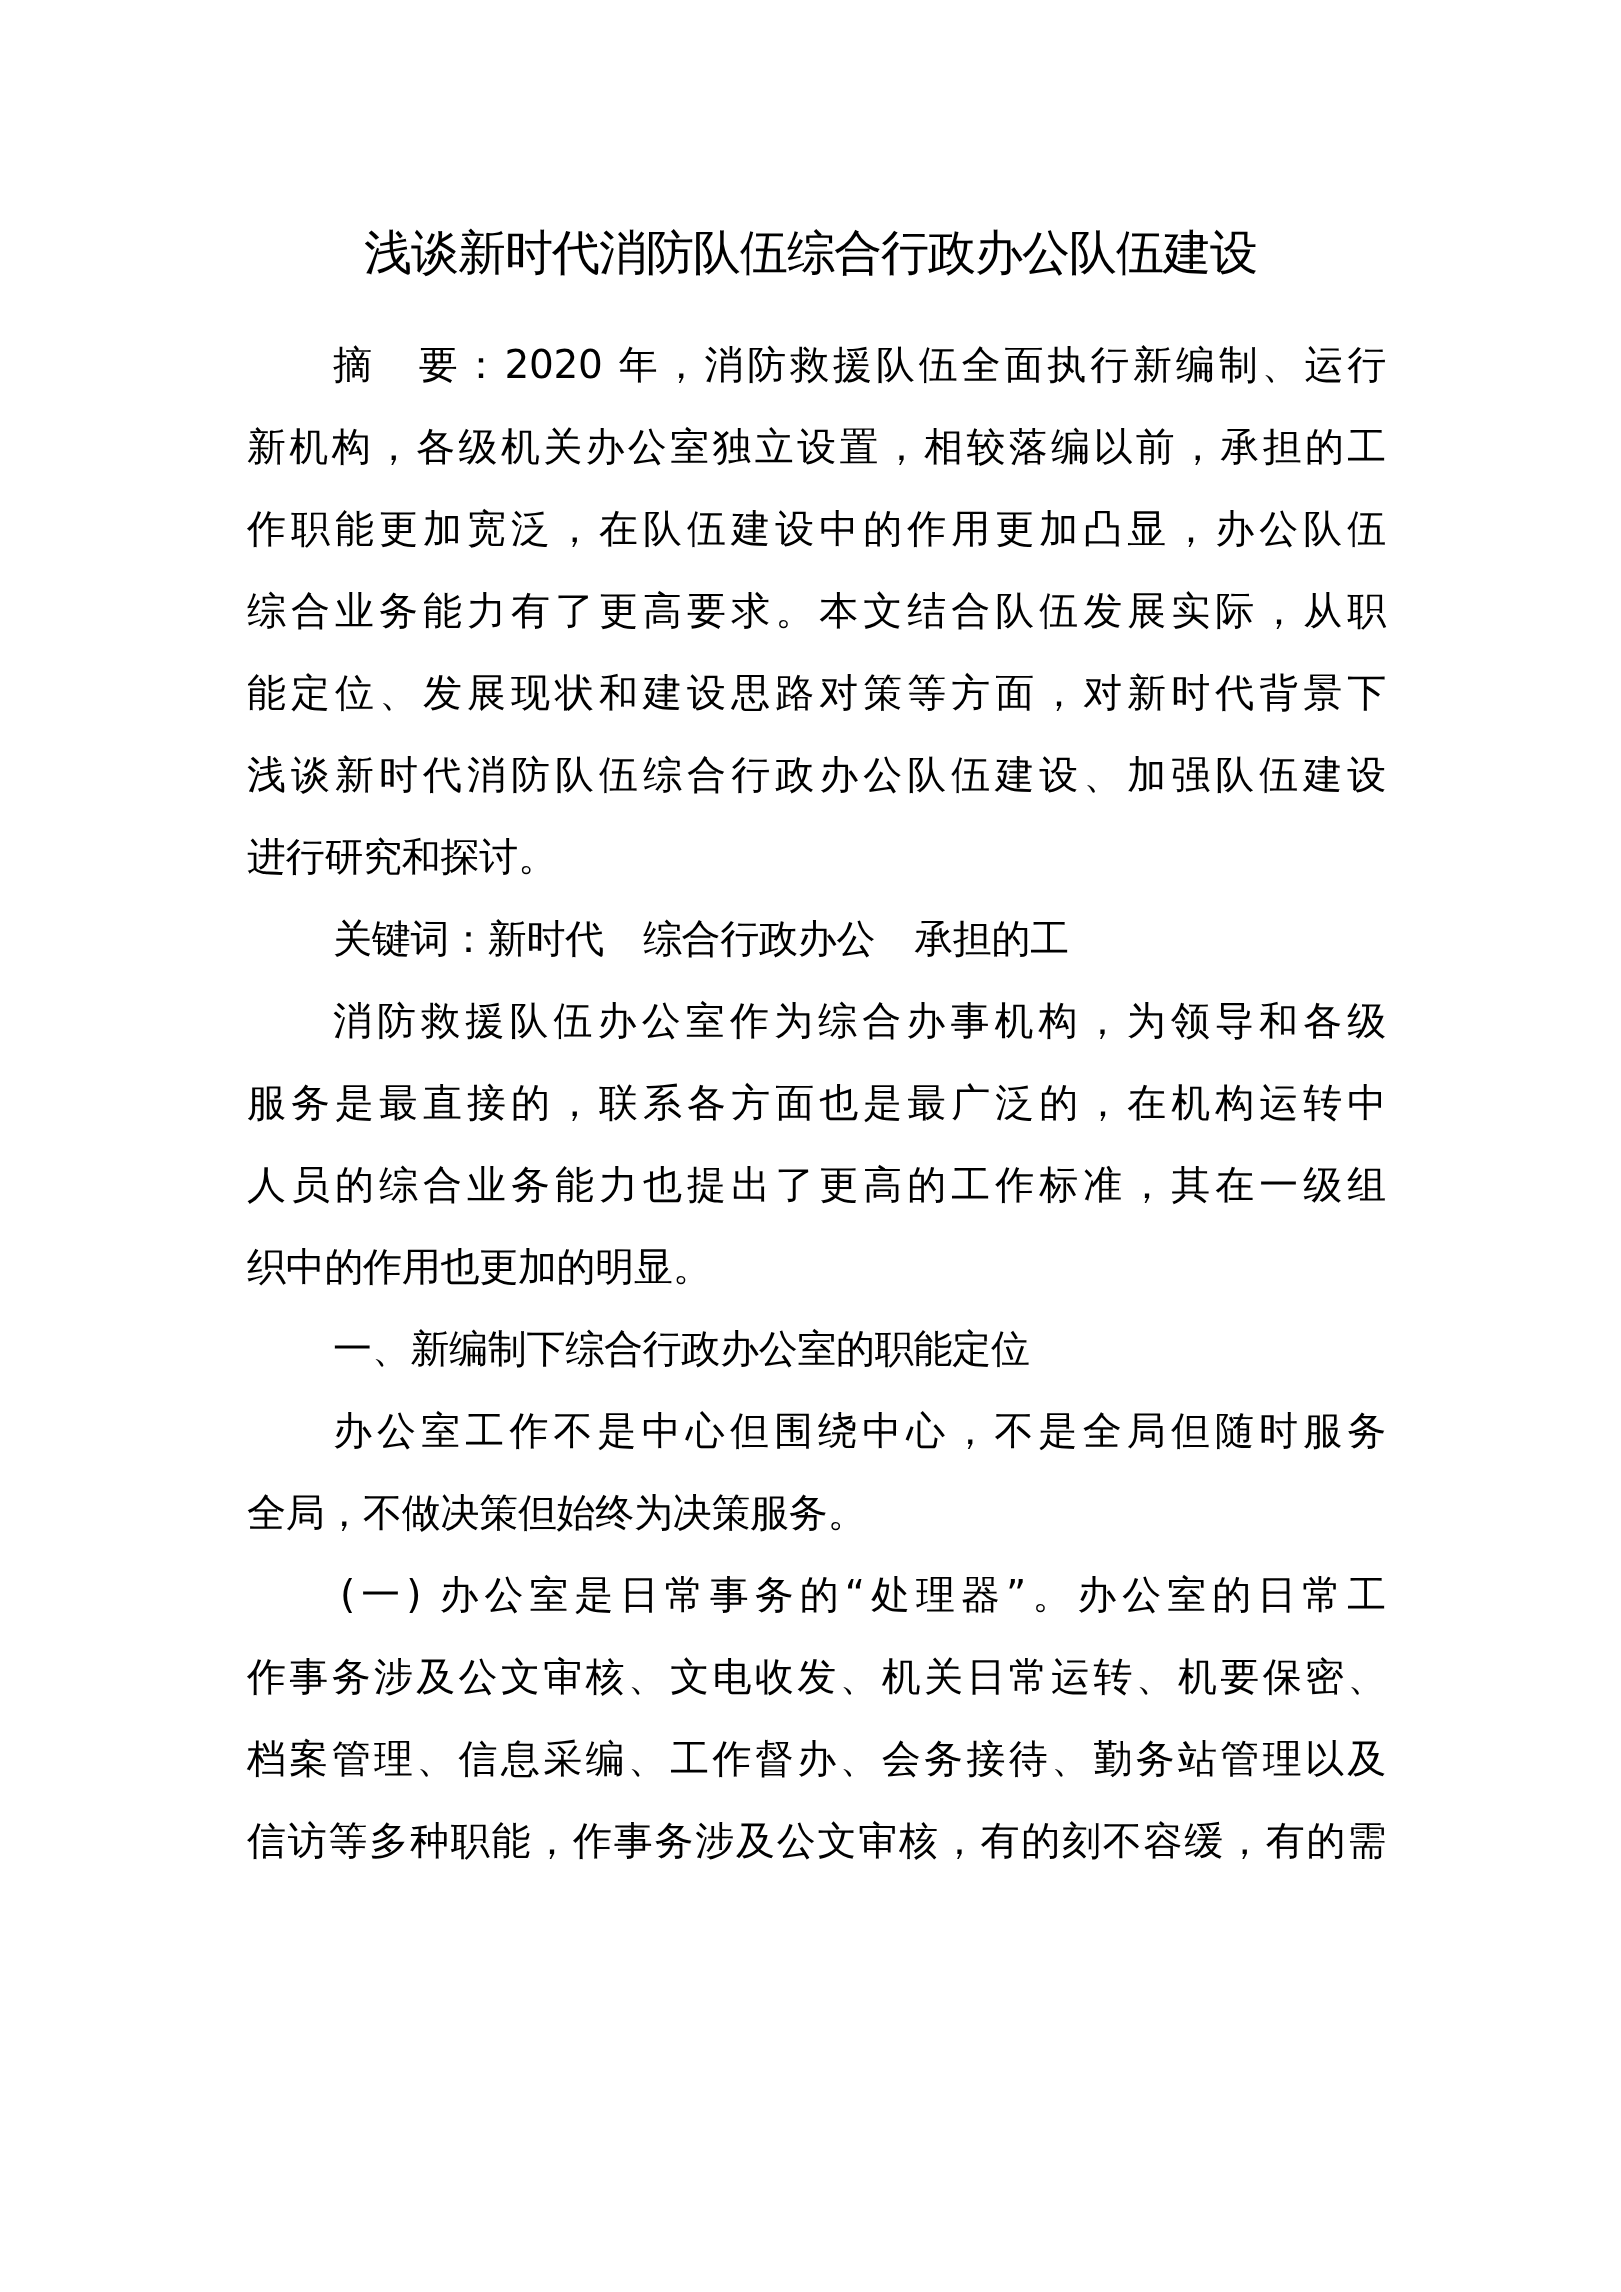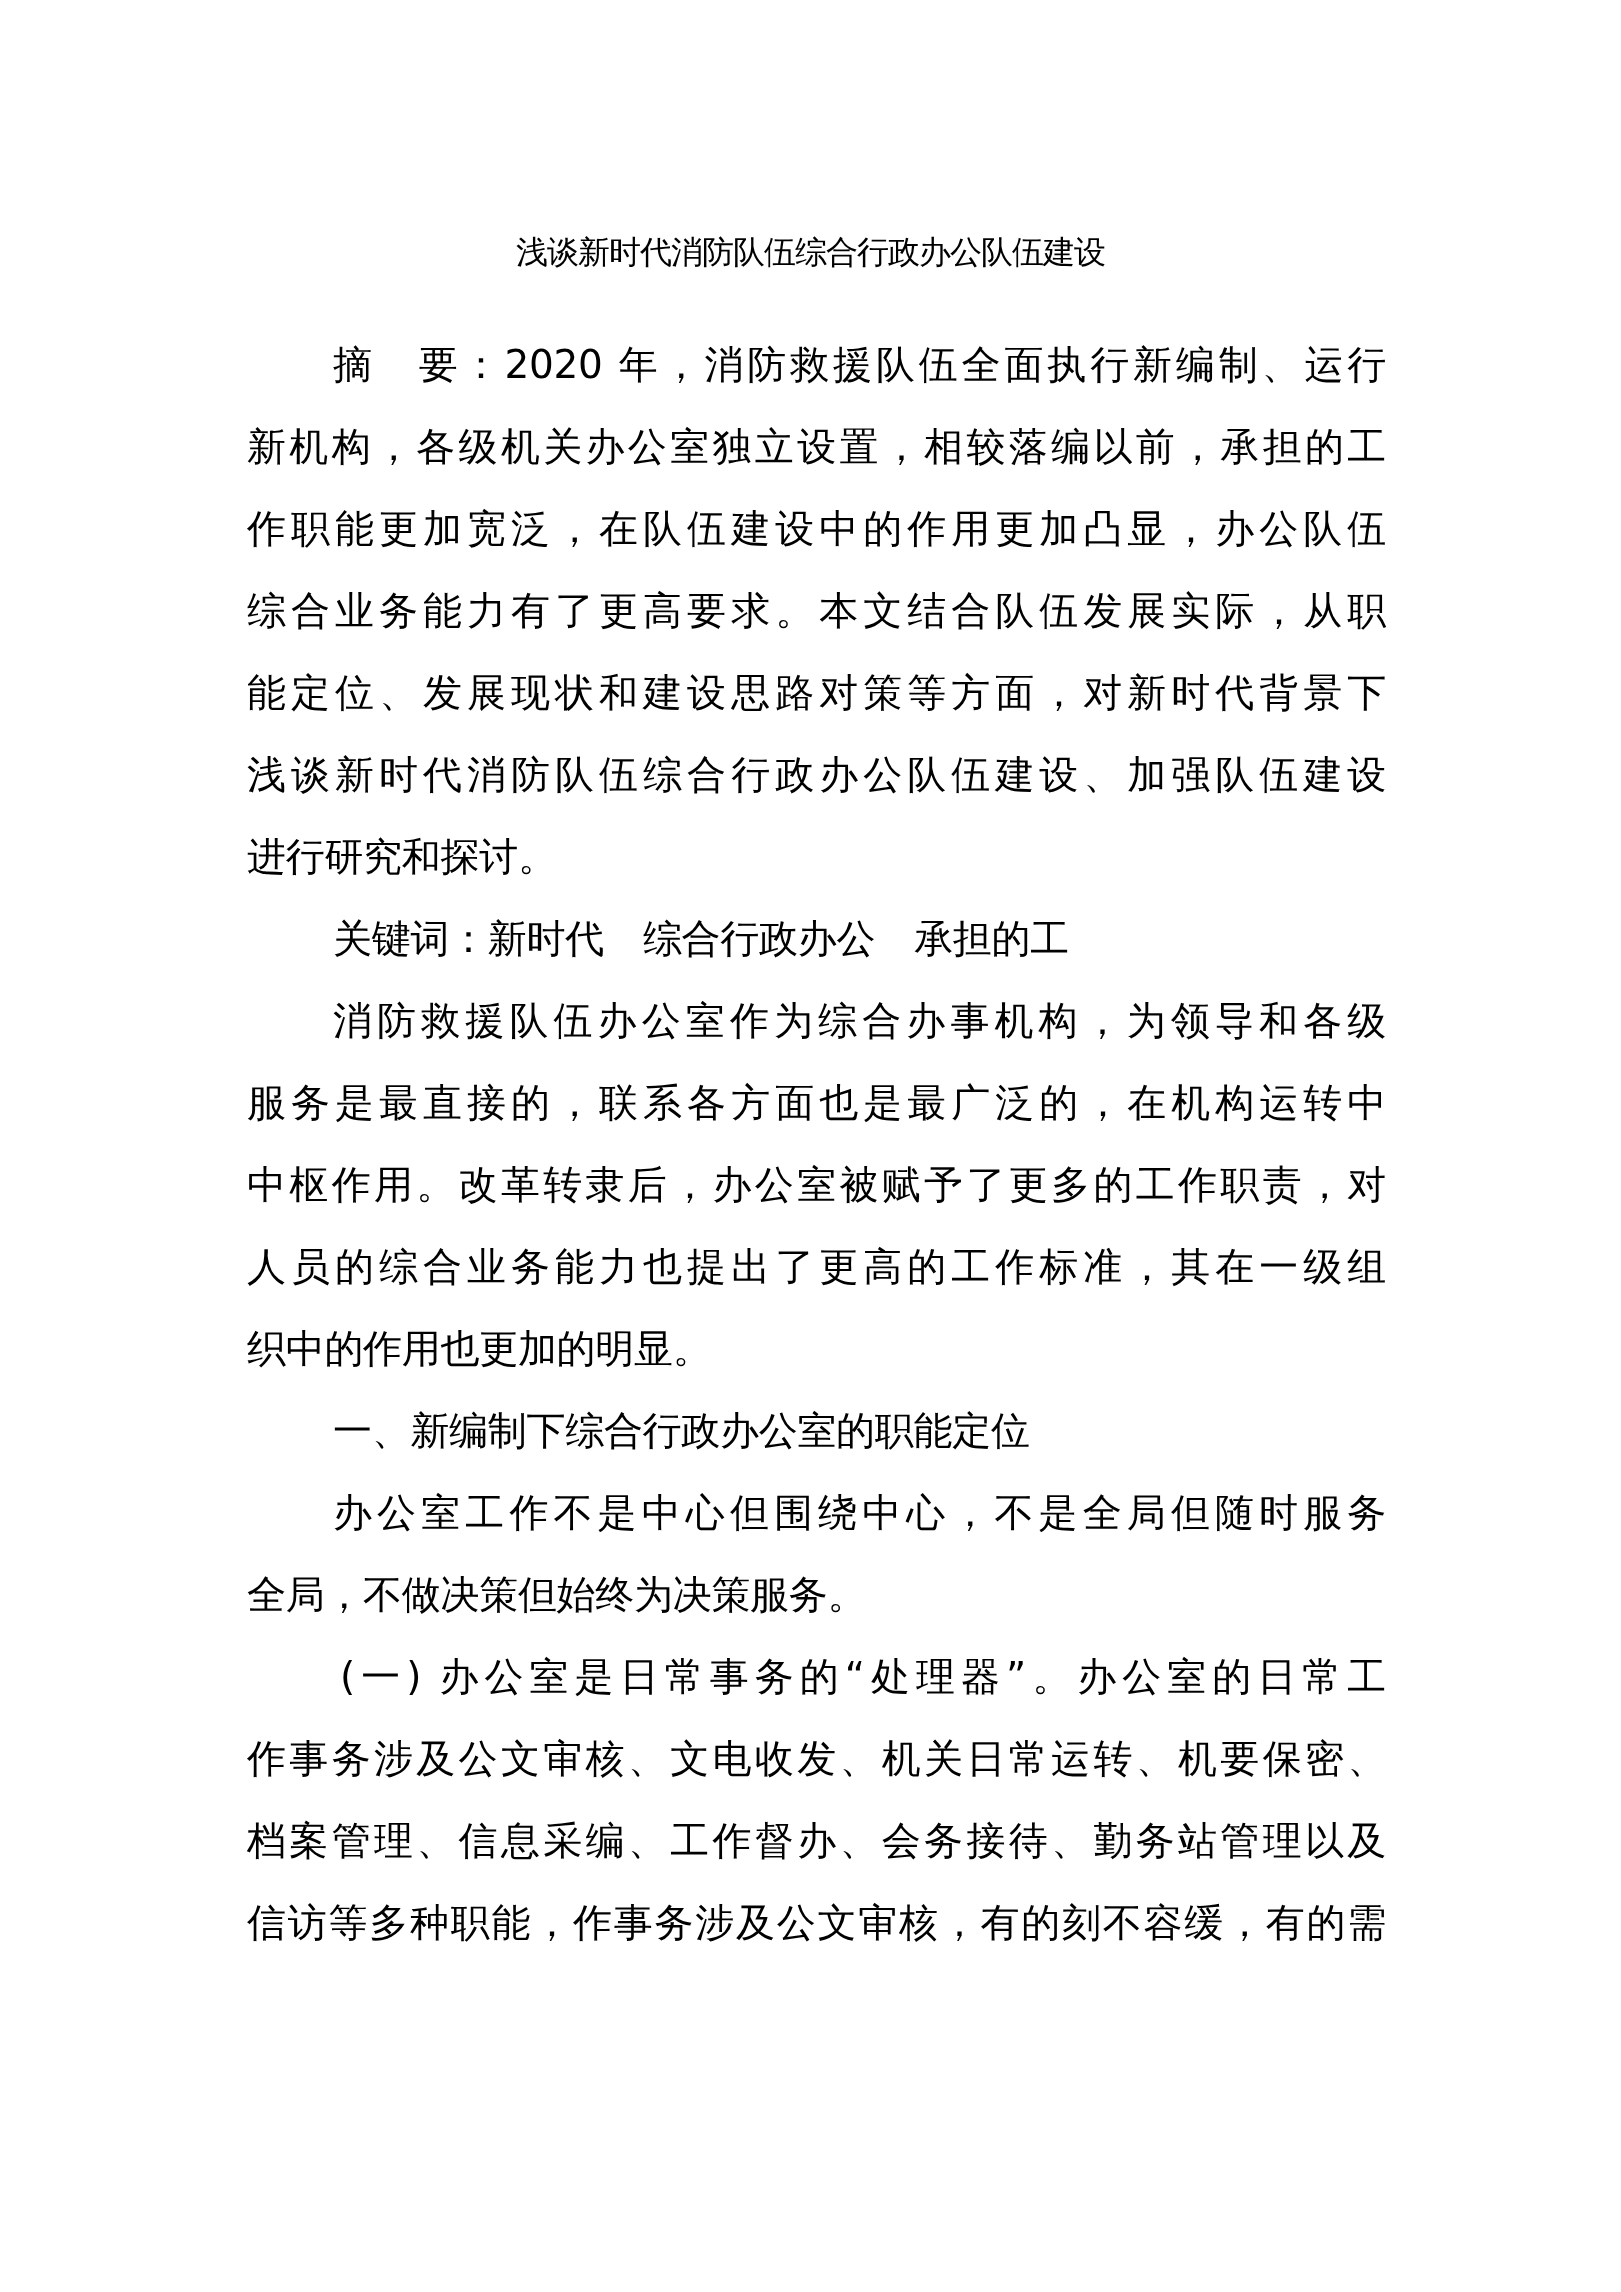--- a/index.html
+++ b/index.html
@@ -22,21 +22,21 @@
       width: 1621px;
       height: 2293px;
       background: #ffffff;
     }
     .title {
       position: absolute;
       left: 0;
       width: 1621px;
       top: 225px;
       text-align: center;
-      font-size: 32px;
+      font-size: 48px;
       line-height: 55px;
       letter-spacing: -1px;
       white-space: nowrap;
     }
     .body {
       position: absolute;
       left: 247px;
       top: 324px;
       width: 1139px;
     }
@@ -79,21 +79,20 @@
     <div class="line">作职能更加宽泛，在队伍建设中的作用更加凸显，办公队伍</div>
     <div class="line">综合业务能力有了更高要求。本文结合队伍发展实际，从职</div>
     <div class="line">能定位、发展现状和建设思路对策等方面，对新时代背景下</div>
     <div class="line">浅谈新时代消防队伍综合行政办公队伍建设、加强队伍建设</div>
     <div class="line last">进行研究和探讨。</div>
 
     <div class="line indent last"><span>关键词：</span><span>新时代</span><span class="kw-gap"></span><span>综合行政办公</span><span class="kw-gap"></span><span>承担的工</span></div>
 
     <div class="line indent">消防救援队伍办公室作为综合办事机构，为领导和各级</div>
     <div class="line">服务是最直接的，联系各方面也是最广泛的，在机构运转中</div>
-    <div class="line">中枢作用。改革转隶后，办公室被赋予了更多的工作职责，对</div>
     <div class="line">人员的综合业务能力也提出了更高的工作标准，其在一级组</div>
     <div class="line last">织中的作用也更加的明显。</div>
 
     <div class="line indent last">一、新编制下综合行政办公室的职能定位</div>
 
     <div class="line indent">办公室工作不是中心但围绕中心，不是全局但随时服务</div>
     <div class="line last">全局，不做决策但始终为决策服务。</div>
 
     <div class="line indent2">(一) 办公室是日常事务的“处理器”。办公室的日常工</div>
     <div class="line">作事务涉及公文审核、文电收发、机关日常运转、机要保密、</div>

